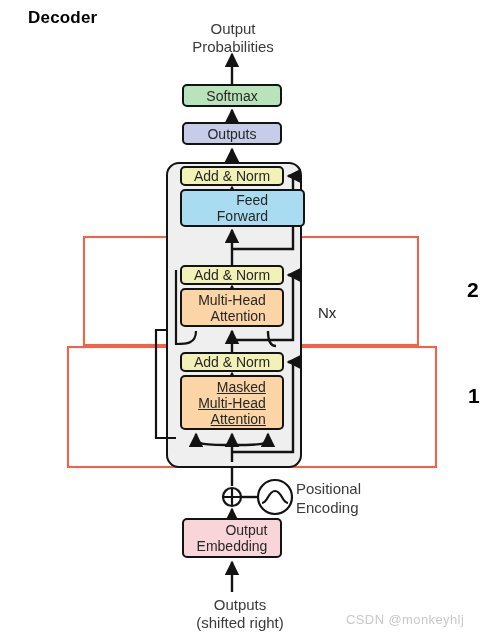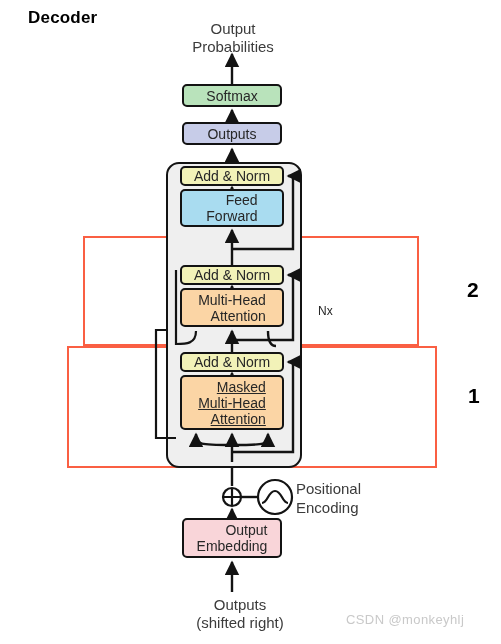--- a/index.html
+++ b/index.html
@@ -37,21 +37,21 @@
     color: #3b3b3b;
     text-align: center;
     line-height: 18px;
     white-space: pre;
   }
   #output-probabilities-label { left: 181px; top: 20px; width: 104px; }
   #positional-encoding-label  { left: 296px; top: 479px; width: 118px; text-align: left; line-height: 19px; }
   #outputs-shifted-label      { left: 162px; top: 596px; width: 156px; }
   #nx-label {
     left: 318px; top: 304px;
-    font-size: 12px; color: #262626;
+    font-size: 15px; color: #262626;
   }
 
   
   #watermark {
     left: 346px; top: 612px;
     font-size: 13px;
     color: #c9c9c9;
     letter-spacing: 0.4px;
     white-space: nowrap;
   }
@@ -78,21 +78,21 @@
     font-size: 14px;
     line-height: 16px;
     color: #272727;
     text-align: right;
     white-space: pre;
   }
   #softmax-box { left: 182px; top: 84px; width: 100px; height: 23px; }
   #linear-box  { left: 182px; top: 122px; width: 100px; height: 23px; }
 
   #addnorm-top-box { left: 180px; top: 166px; width: 104px; height: 20px; }
-  #feedforward-box { left: 180px; top: 189px; width: 104px; height: 38px; }
+  #feedforward-box { left: 180px; top: 189px; width: 125px; height: 38px; }
 
   #addnorm-mid-box { left: 180px; top: 265px; width: 104px; height: 20px; }
   #crossattention-box { left: 180px; top: 288px; width: 104px; height: 39px; }
 
   #addnorm-bot-box { left: 180px; top: 352px; width: 104px; height: 20px; }
   #maskedattention-box { left: 180px; top: 375px; width: 104px; height: 55px; text-decoration: underline; }
 
   #output-embedding-box { left: 182px; top: 518px; width: 100px; height: 40px; }
 
   

